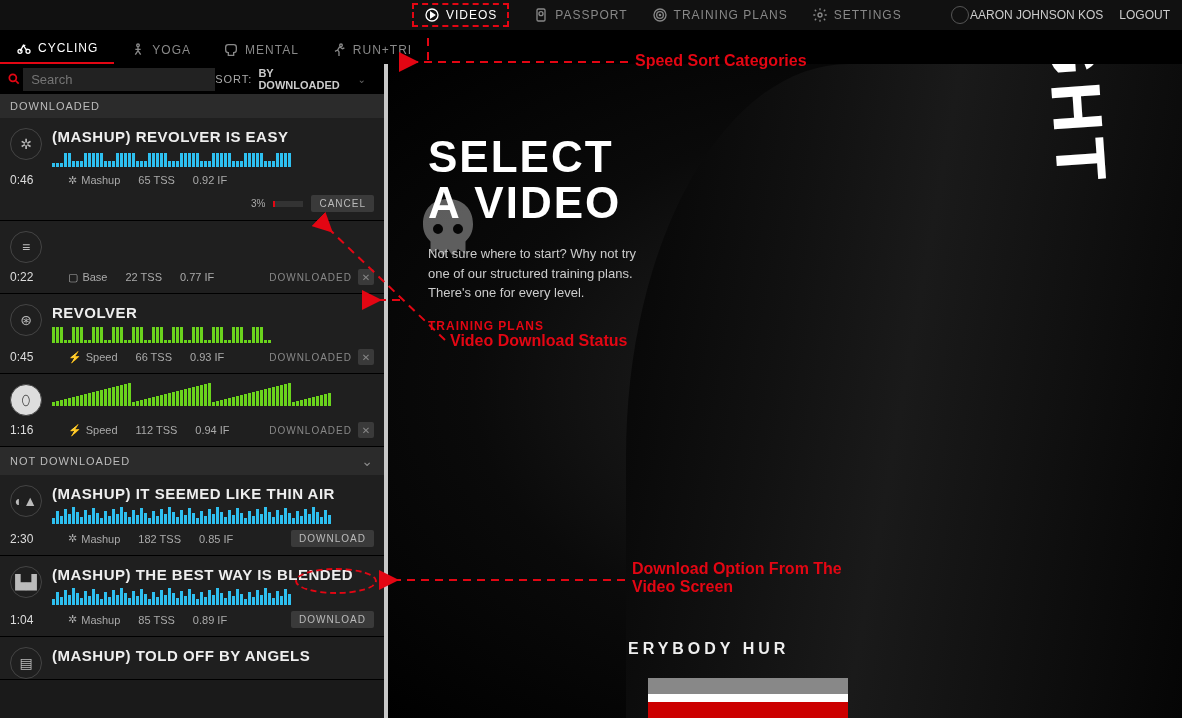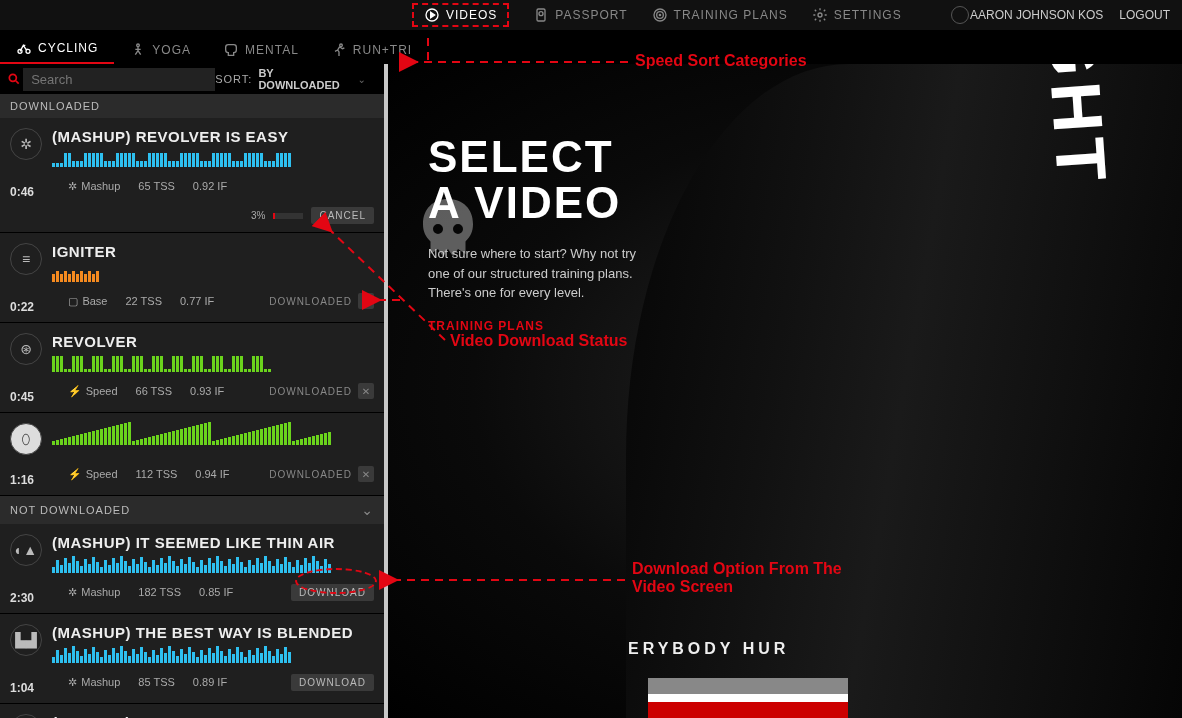--- a/index.html
+++ b/index.html
@@ -32,21 +32,21 @@
   .section-header .chev { color:#888; font-size:14px;}
 
   .list { flex:1; overflow-y:auto; }
   .item { border-bottom:1px solid #000; padding:10px 10px 8px 10px; background:#1f1f1f; }
   .item .top { display:flex; gap:10px; align-items:flex-start;}
   .item .iconbox { width:32px; height:32px; border-radius:50%; border:1px solid #444; display:flex; align-items:center; justify-content:center; font-size:14px; color:#bbb;}
   .item .title { font-size:15px; font-weight:600; letter-spacing:0.5px; color:#eee; }
   .item .wave { height:18px; display:flex; align-items:flex-end; gap:1px; margin-top:4px;}
   .item .wave span { display:inline-block; width:3px; }
   .item .meta { display:flex; align-items:center; gap:18px; font-size:11px; color:#aaa; margin-top:6px;}
-  .item .meta .dur { width:40px; font-weight:bold; color:#ddd; font-size:12px;margin-top:12px;}
+  .item .meta .dur { width:40px; font-weight:normal; color:#ddd; font-size:12px;}
   .item .meta .cat { display:flex; align-items:center; gap:4px;}
   .item .meta .right { margin-left:auto; display:flex; align-items:center; gap:6px;}
   .pill { background:#3a3a3a; color:#bbb; font-size:10px; padding:3px 8px; letter-spacing:1px; border-radius:2px; cursor:pointer;}
   .xbtn { width:16px; height:16px; background:#3a3a3a; border-radius:2px; display:flex; align-items:center; justify-content:center; font-size:10px; color:#888; cursor:pointer;}
   .progress { display:flex; align-items:center; justify-content:flex-end; gap:8px; margin-top:8px; font-size:10px; color:#aaa;}
   .progress .bar { width:30px; height:6px; background:#333; position:relative;}
   .progress .bar .fill { position:absolute; left:0; top:0; bottom:0; background:#e30613;}
 
   .content { flex:1; position:relative; background:#0d0d0d; overflow:hidden;}
   .hero { position:absolute; inset:0; background: radial-gradient(ellipse at 70% 50%, #2a2a2a 0%, #0a0a0a 60%, #000 100%);}
@@ -249,39 +249,20 @@
           <div class="bar">
               <div class="fill" style="width:6%"></div>
             </div>
           <span class="pill">CANCEL</span>
         </div>
       </div>
 
       <div class="item">
         <div class="top">
           <div class="iconbox">≡</div>
-          <div style="flex:1">
-            <div class="title">IGNITER</div>
-            <div class="wave" id="wave1">
-                <span style="height: 8px; background: rgb(245, 138, 31);"></span>
-                <span style="height: 11px; background: rgb(245, 138, 31);"></span>
-                <span style="height: 8px; background: rgb(245, 138, 31);"></span>
-                <span style="height: 11px; background: rgb(245, 138, 31);"></span>
-                <span style="height: 8px; background: rgb(245, 138, 31);"></span>
-                <span style="height: 11px; background: rgb(245, 138, 31);"></span>
-                <span style="height: 8px; background: rgb(245, 138, 31);"></span>
-                <span style="height: 11px; background: rgb(245, 138, 31);"></span>
-                <span style="height: 8px; background: rgb(245, 138, 31);"></span>
-                <span style="height: 11px; background: rgb(245, 138, 31);"></span>
-                <span style="height: 8px; background: rgb(245, 138, 31);"></span>
-                <span style="height: 11px; background: rgb(245, 138, 31);"></span>
-                <span style="height: 0px; background: rgb(245, 138, 31);"></span>
-                <span style="height: 0px; background: rgb(245, 138, 31);"></span>
-              </div>
-          </div>
         </div>
         <div class="meta">
           <span class="dur">0:22</span>
           <span class="cat">▢ <span>Base</span></span>
           <span>22 TSS</span>
           <span>0.77 IF</span>
           <div class="right">
             <span style="font-size:10px;letter-spacing:1px;color:#888;">DOWNLOADED</span>
             <span class="xbtn">✕</span>
           </div>

